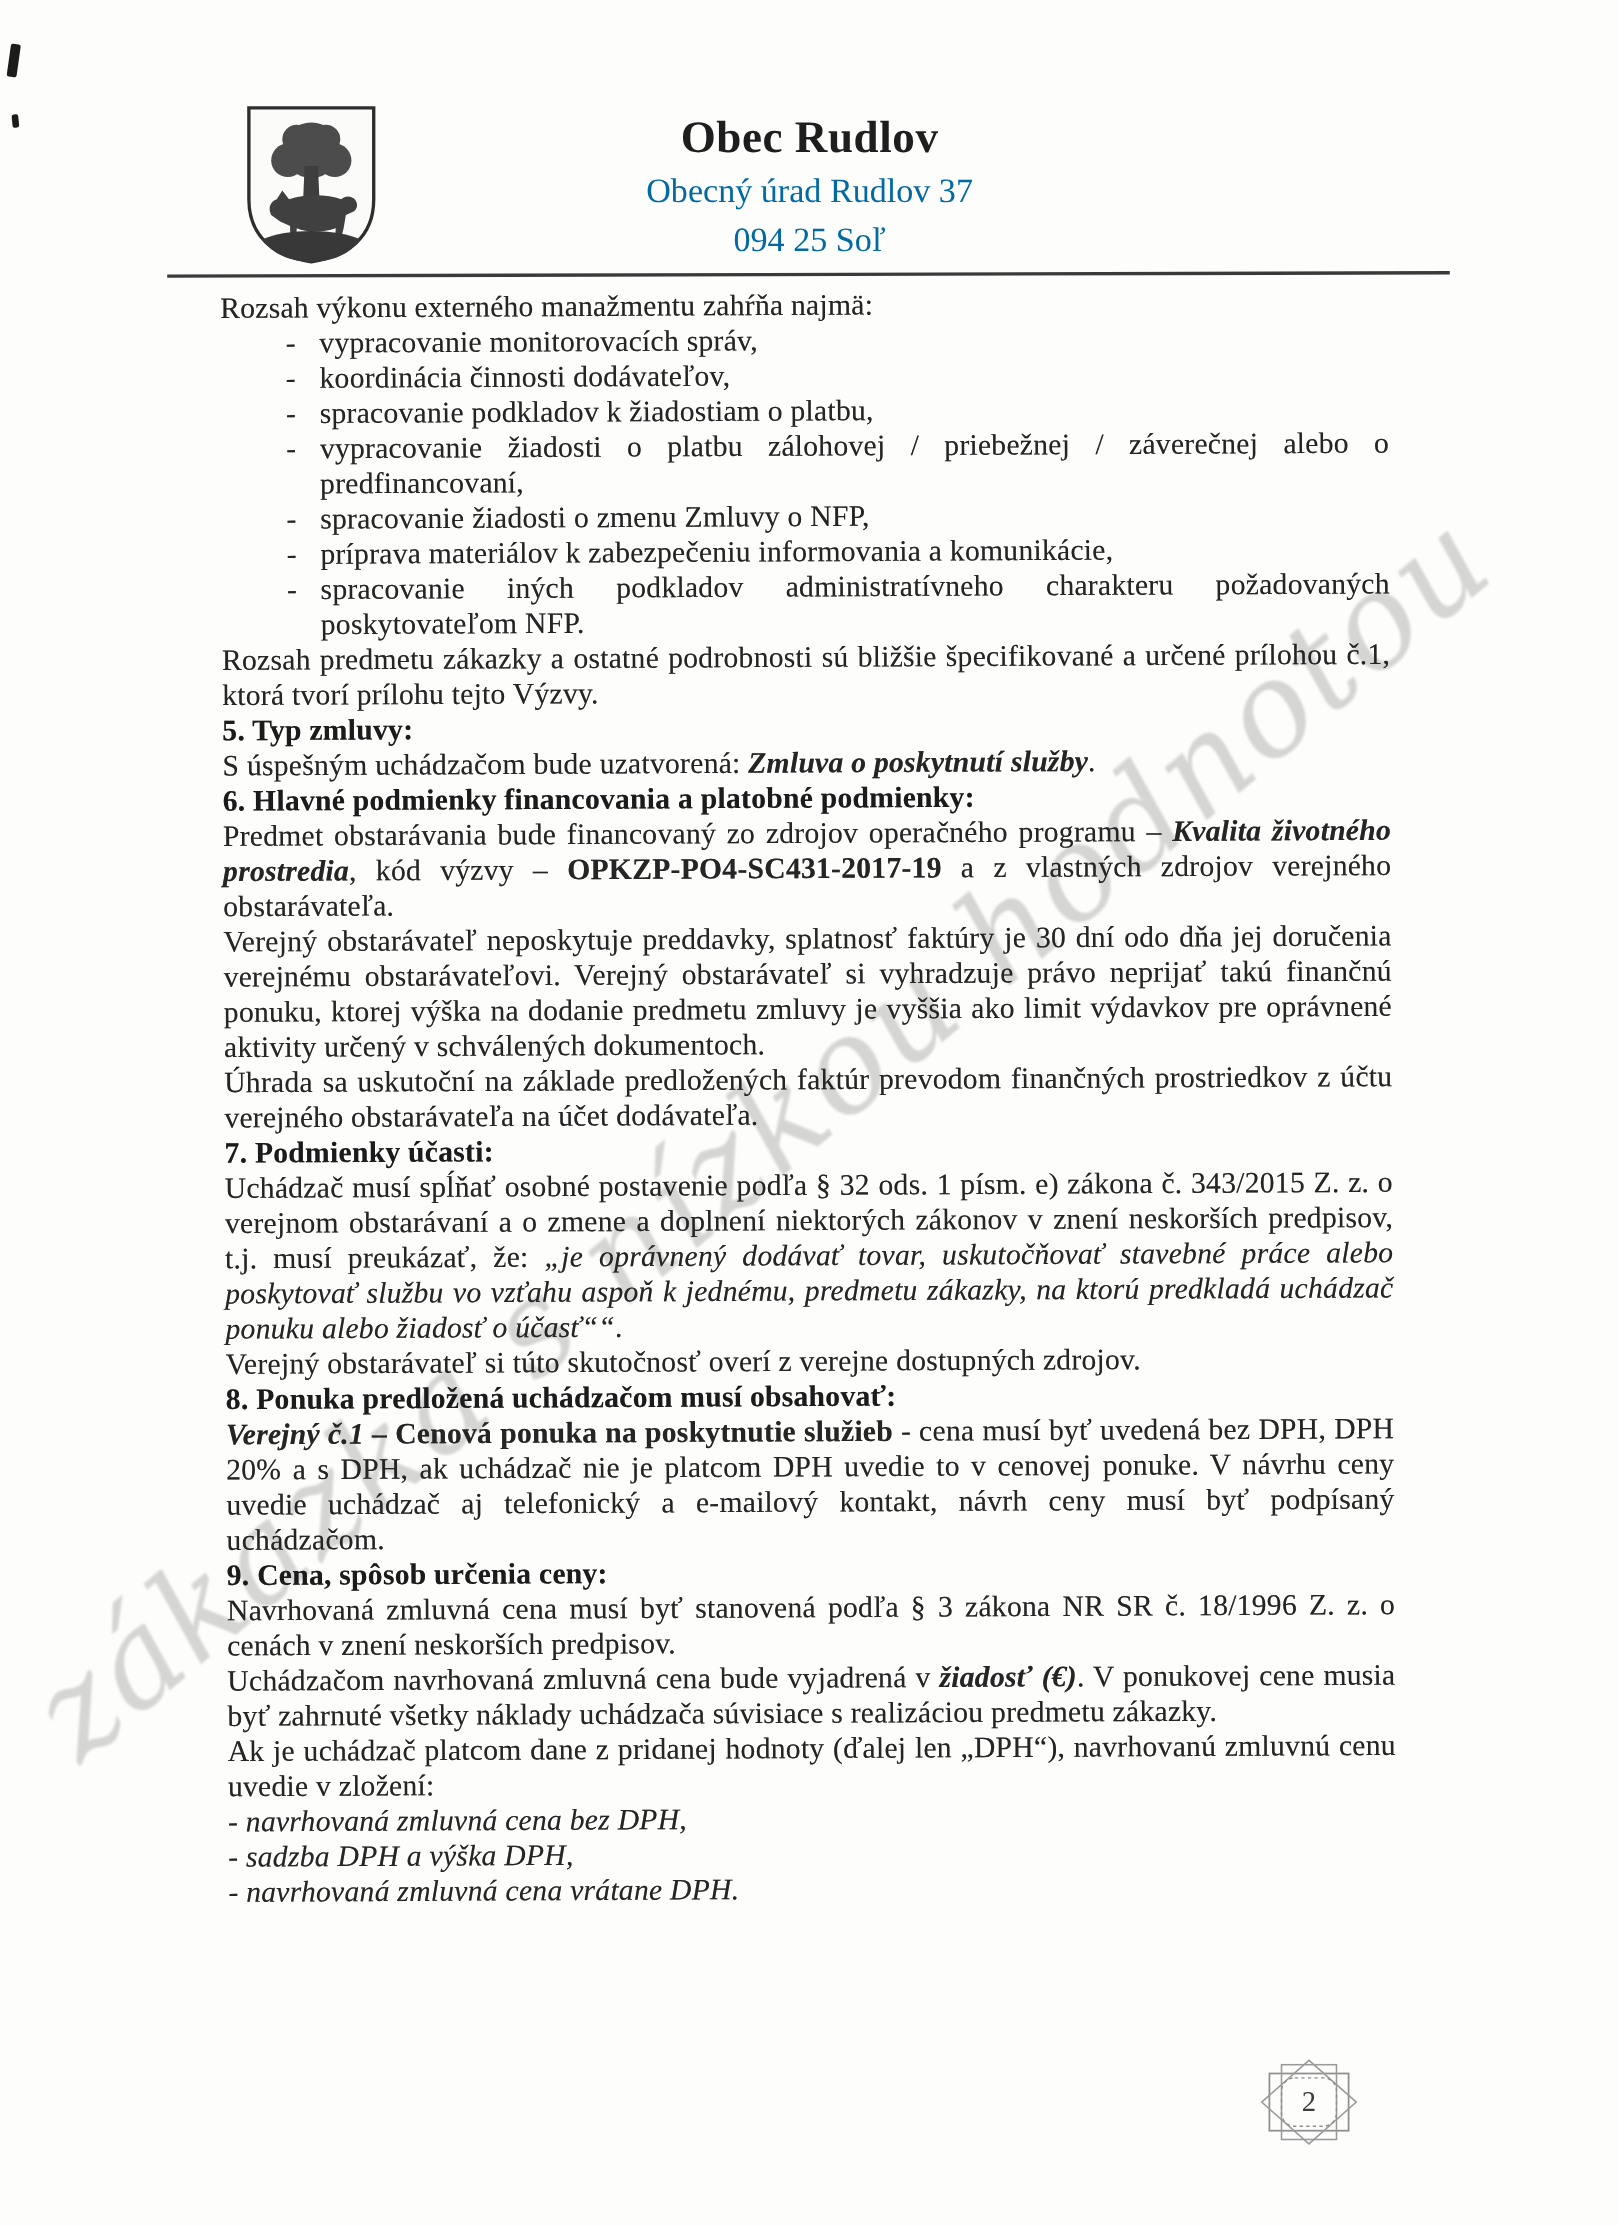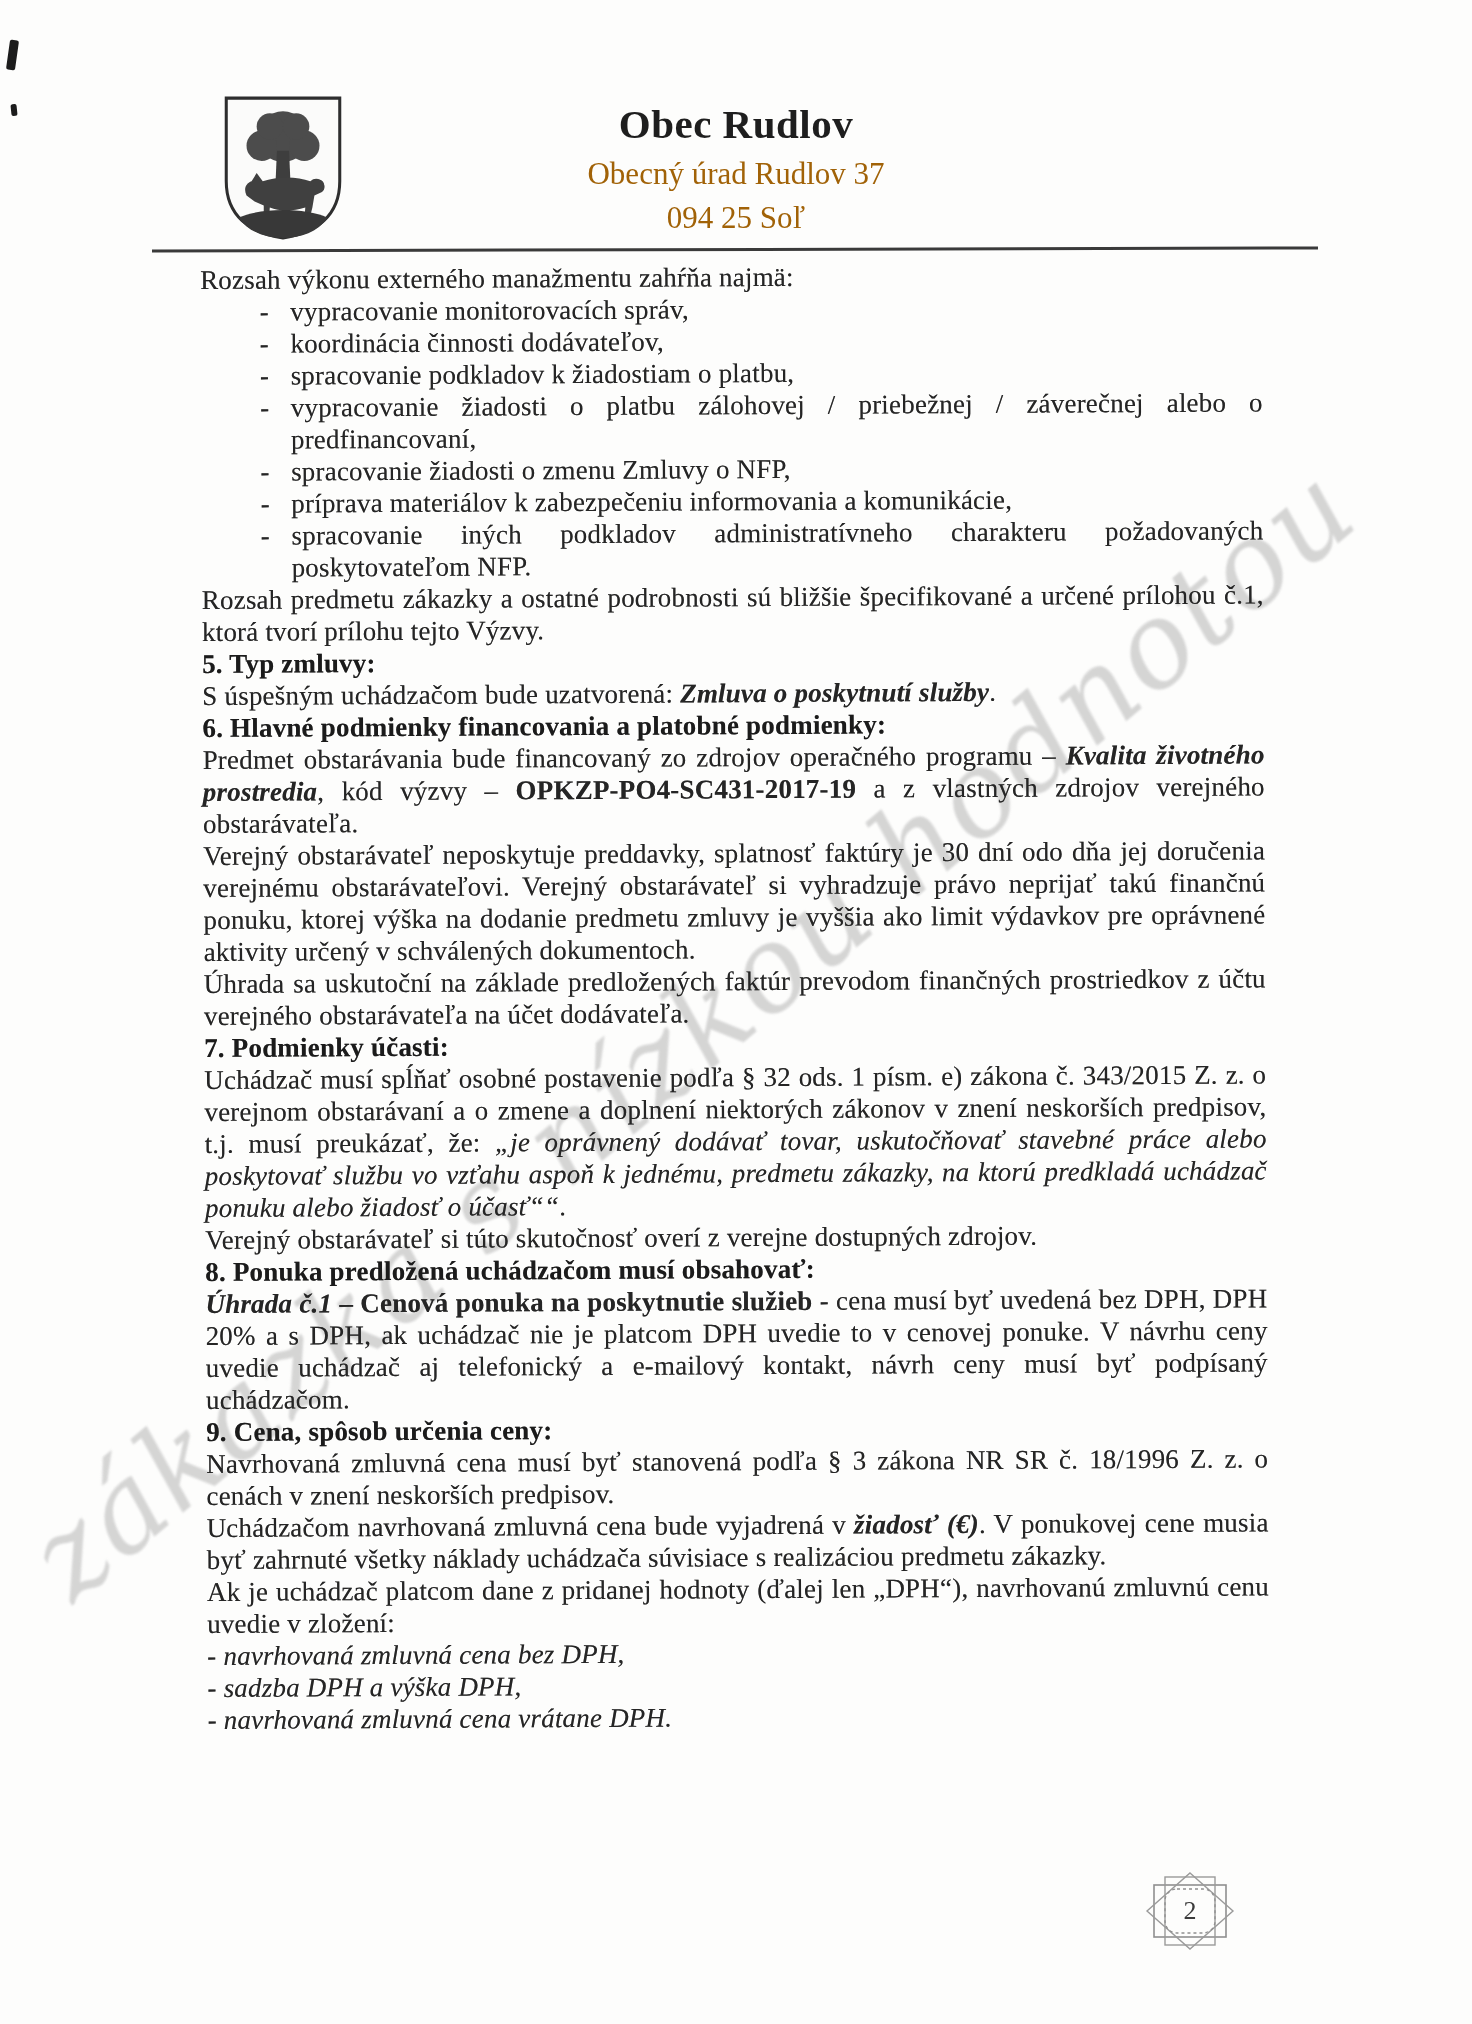--- a/index.html
+++ b/index.html
@@ -22,21 +22,21 @@
     font-size:118px;font-style:italic;letter-spacing:3px;white-space:nowrap;
     font-family:"DejaVu Serif","Liberation Serif",serif;
     color:rgba(148,148,148,0.38);
     filter:blur(1.1px);
     z-index:1;user-select:none;
   }
   
   .logo{position:absolute;left:216px;top:90px;width:134px;height:152px;z-index:2;}
   .head-block{position:absolute;left:0;top:100px;width:100%;text-align:center;z-index:2;}
   .org-name{font-size:41px;font-weight:bold;letter-spacing:.5px;color:#1e1e1e;}
-  .org-line{font-size:31px;margin-top:8px;color:#a16207;}
+  .org-line{font-size:31px;margin-top:8px;color:#0369a1;}
   .head-rule{position:absolute;left:152px;top:248px;width:1166px;height:3px;background:#3a3a3a;transform:rotate(-0.15deg);z-index:2;}
   
   .content{
     position:absolute;left:200px;top:264px;width:1062px;
     font-size:27px;line-height:32px;letter-spacing:.2px;
     transform:rotate(-0.3deg);transform-origin:0 0;
     z-index:2;
     text-shadow:0 0 .4px rgba(20,20,20,.45);
   }
   .content p{margin:0;text-align:justify;}
@@ -131,21 +131,21 @@
     <p class="sec-heading">6. Hlavné podmienky financovania a platobné podmienky:</p>
     <p><span>Predmet obstarávania bude financovaný zo zdrojov operačného programu – </span><span class="bi">Kvalita životného prostredia</span><span>, kód výzvy – </span><span class="b">OPKZP-PO4-SC431-2017-19</span><span> a z vlastných zdrojov verejného obstarávateľa.</span></p>
     <p>Verejný obstarávateľ neposkytuje preddavky, splatnosť faktúry je 30 dní odo dňa jej doručenia verejnému obstarávateľovi. Verejný obstarávateľ si vyhradzuje právo neprijať takú finančnú ponuku, ktorej výška na dodanie predmetu zmluvy je vyššia ako limit výdavkov pre oprávnené aktivity určený v schválených dokumentoch.</p>
     <p>Úhrada sa uskutoční na základe predložených faktúr prevodom finančných prostriedkov z účtu verejného obstarávateľa na účet dodávateľa.</p>
 
     <p class="sec-heading">7. Podmienky účasti:</p>
     <p><span>Uchádzač musí spĺňať osobné postavenie podľa § 32 ods. 1 písm. e) zákona č. 343/2015 Z. z. o verejnom obstarávaní a o zmene a doplnení niektorých zákonov v znení neskorších predpisov, t.j. musí preukázať, že: </span><span class="i">„je oprávnený dodávať tovar, uskutočňovať stavebné práce alebo poskytovať službu vo vzťahu aspoň k jednému, predmetu zákazky, na ktorú predkladá uchádzač ponuku alebo žiadosť o účasť““</span><span>.</span></p>
     <p>Verejný obstarávateľ si túto skutočnosť overí z verejne dostupných zdrojov.</p>
 
     <p class="sec-heading">8. Ponuka predložená uchádzačom musí obsahovať:</p>
-    <p><span class="bi">Úhrada č.1</span><span class="b"> – Cenová ponuka na poskytnutie služieb</span><span> - cena musí byť uvedená bez DPH, DPH 20% a s DPH, ak uchádzač nie je platcom DPH uvedie to v cenovej ponuke. V návrhu ceny uvedie uchádzač aj telefonický a e-mailový kontakt, návrh ceny musí byť podpísaný uchádzačom.</span></p>
+    <p><span class="bi">Verejný č.1</span><span class="b"> – Cenová ponuka na poskytnutie služieb</span><span> - cena musí byť uvedená bez DPH, DPH 20% a s DPH, ak uchádzač nie je platcom DPH uvedie to v cenovej ponuke. V návrhu ceny uvedie uchádzač aj telefonický a e-mailový kontakt, návrh ceny musí byť podpísaný uchádzačom.</span></p>
 
     <p class="sec-heading">9. Cena, spôsob určenia ceny:</p>
     <p>Navrhovaná zmluvná cena musí byť stanovená podľa § 3 zákona NR SR č. 18/1996 Z. z. o cenách v znení neskorších predpisov.</p>
     <p><span>Uchádzačom navrhovaná zmluvná cena bude vyjadrená v </span><span class="bi">žiadosť (€)</span><span>. V ponukovej cene musia byť zahrnuté všetky náklady uchádzača súvisiace s realizáciou predmetu zákazky.</span></p>
     <p>Ak je uchádzač platcom dane z pridanej hodnoty (ďalej len „DPH“), navrhovanú zmluvnú cenu uvedie v zložení:</p>
 
     <div class="price-lines">
       <p>- navrhovaná zmluvná cena bez DPH,</p>
       <p>- sadzba DPH a výška DPH,</p>
       <p>- navrhovaná zmluvná cena vrátane DPH.</p>

